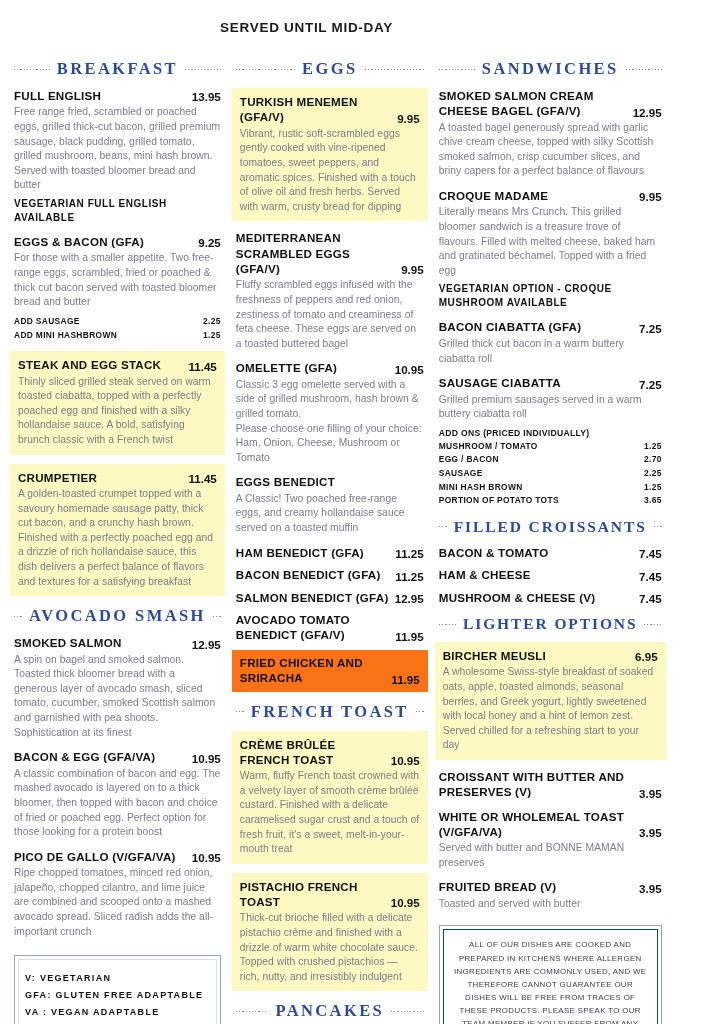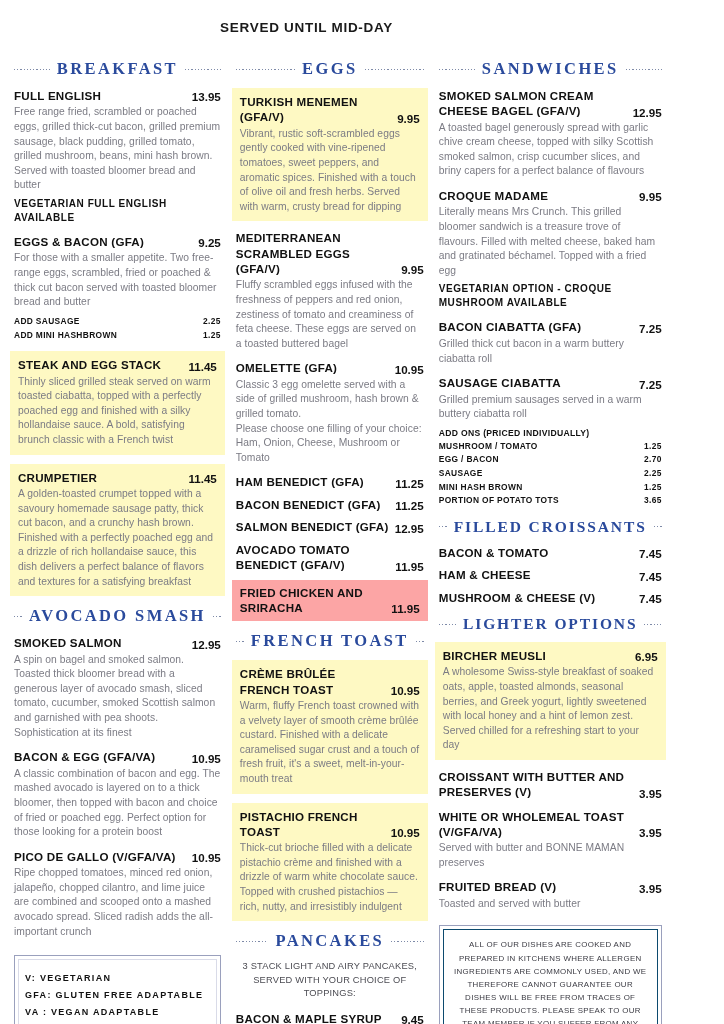--- a/index.html
+++ b/index.html
@@ -140,21 +140,21 @@
     color: #111;
     line-height: 1.33;
   }
   .row .price {
     font-size: 11.6px;
     font-weight: bold;
     color: #111;
     white-space: nowrap;
   }
   .row.hl {
-    background: #fca5a5;
+    background: #f97316;
     padding: 5px 8px 6px 8px;
     margin-left: -4px;
     margin-right: -4px;
     width: calc(100% + 8px);
   }
   .subnote {
     font-size: 9.3px;
     color: #4b4b52;
     text-align: center;
     line-height: 1.45;
@@ -320,20 +320,27 @@
 
       <div class="item">
         <div class="item-head">
           <span class="item-name">OMELETTE (GFA)</span>
           <span class="item-price">10.95</span>
         </div>
         <div class="item-desc" style="white-space:pre-line;">Classic 3 egg omelette served with a side of grilled mushroom, hash brown &amp; grilled tomato.
 Please choose one filling of your choice: Ham, Onion, Cheese, Mushroom or Tomato</div>
       </div>
 
+      <div class="item">
+        <div class="item-head">
+          <span class="item-name">EGGS BENEDICT</span>
+          <span class="item-price"></span>
+        </div>
+        <div class="item-desc">A Classic! Two poached free-range eggs, and creamy hollandaise sauce served on a toasted muffin</div>
+      </div>
 
       <div class="row">
         <span class="label">HAM BENEDICT (GFA)</span>
         <span class="price">11.25</span>
       </div>
       <div class="row">
         <span class="label">BACON BENEDICT (GFA)</span>
         <span class="price">11.25</span>
       </div>
       <div class="row">

